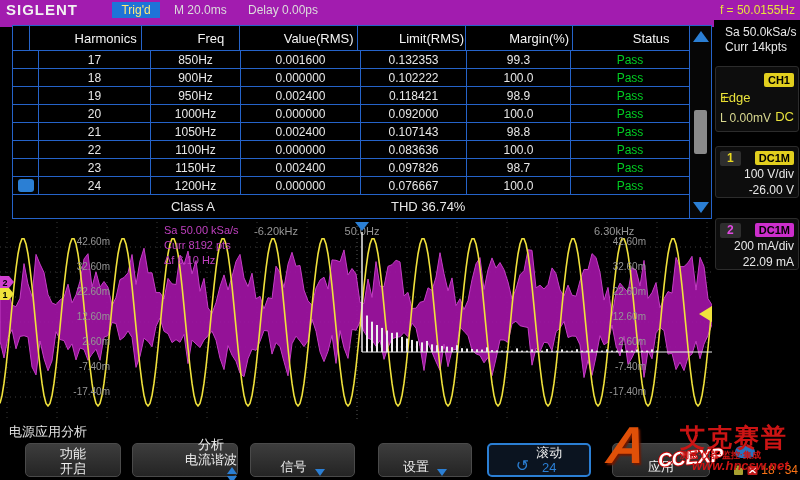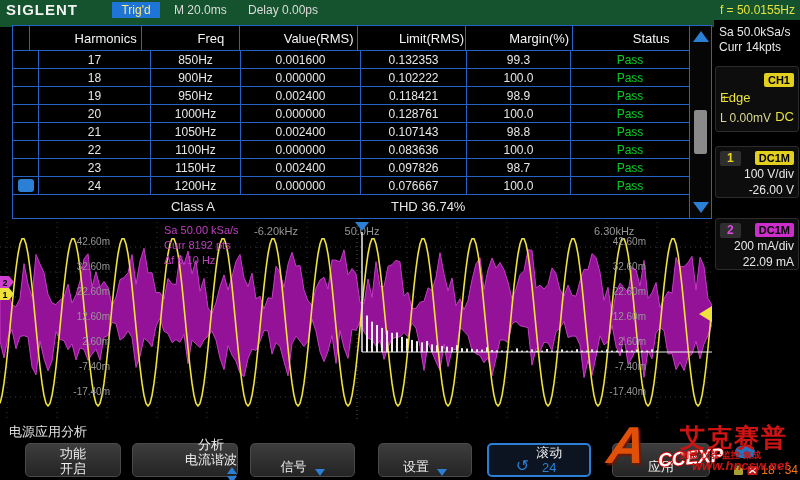--- a/index.html
+++ b/index.html
@@ -1,20 +1,20 @@
 <!DOCTYPE html>
 <html><head>
 <meta charset="utf-8">
 <style>
   * { margin:0; padding:0; box-sizing:border-box; }
   html,body { width:800px; height:480px; background:#000; overflow:hidden;
     font-family:"Liberation Sans", sans-serif; position:relative; }
 
   
-  .topbar { position:absolute; left:0; top:0; width:800px; height:27px; background:#14532d; }
+  .topbar { position:absolute; left:0; top:0; width:800px; height:27px; background:#a21caf; }
   .logo { position:absolute; left:6px; top:1px; color:#f2f2f2; font-weight:bold;
     font-size:15px; letter-spacing:1px; }
   .trigd { position:absolute; left:112px; top:2px; width:48px; height:16px; background:#1f74d8;
     border-radius:0; color:#ffeb7a; font-size:12px; text-align:center; line-height:16px; }
   .tb-txt { position:absolute; top:3px; color:#dcdcdc; font-size:12px; }
   .tb-m { left:174px; } .tb-delay { left:248px; }
   .tb-freq { position:absolute; top:3px; right:5px; color:#e8e23c; font-size:12px; }
 
   
   .htable { position:absolute; left:12px; top:25px; width:700px; height:194px;
@@ -58,21 +58,21 @@
     border-top:7px solid #2b7fd4; }
   .arr-up { width:0; height:0; border-left:5px solid transparent; border-right:5px solid transparent;
     border-bottom:7px solid #2b7fd4; }
   .arrcol { display:flex; flex-direction:column; gap:2px; margin-left:8px; }
   .knob { color:#2b7fd4; font-size:16px; margin-right:7px; }
   .b1{left:25px;width:96px;} .b2{left:132px;width:106px;flex-direction:column;} .b3{left:250px;width:105px;}
   .b4{left:378px;width:94px;} .b5{left:487px;width:104px;} .b6{left:612px;width:98px;}
 
   
   .sidebar { position:absolute; left:714px; top:20px; width:86px; height:460px; background:#000; }
-  .acq { padding:5px 0 0 5px; color:#e8e8e8; font-size:12px; line-height:15px; }
+  .acq { padding:5px 0 0 5px; color:#e8e8e8; font-size:12px; line-height:15px;margin-left:6px; }
   .sbox { position:absolute; left:1px; width:84px; background:#0d0d0d;
     border:1px solid #2c2c2c; border-radius:3px; padding:3px 4px; }
   .trigbox { top:46px; height:66px; }
   .srow { display:flex; justify-content:space-between; align-items:center; height:19px; }
   .ytext { color:#e8e23c; font-size:13px;margin-top:35px; }
   .badge { font-size:11px; font-weight:bold; color:#000; border-radius:2px; padding:0 4px; line-height:14px; }
   .badge.yel { background:#e2cf1e; } .badge.mag { background:#cc2ecc; }
   .lvl { color:#d8d890; font-size:12px; }
   .chbox { height:52px; }
   .ch1box { top:126px; } .ch2box { top:198px; }
@@ -153,21 +153,21 @@
         <div class="t-cell c5">98.9</div>
         <div class="t-cell c6">
           <span class="pass">Pass</span>
         </div>
       </div>
       <div class="t-row">
         <div class="t-cell c0"></div>
         <div class="t-cell c1">20</div>
         <div class="t-cell c2">1000Hz</div>
         <div class="t-cell c3">0.000000</div>
-        <div class="t-cell c4">0.128761</div>
+        <div class="t-cell c4">0.092000</div>
         <div class="t-cell c5">100.0</div>
         <div class="t-cell c6">
           <span class="pass">Pass</span>
         </div>
       </div>
       <div class="t-row">
         <div class="t-cell c0"></div>
         <div class="t-cell c1">21</div>
         <div class="t-cell c2">1050Hz</div>
         <div class="t-cell c3">0.002400</div>

